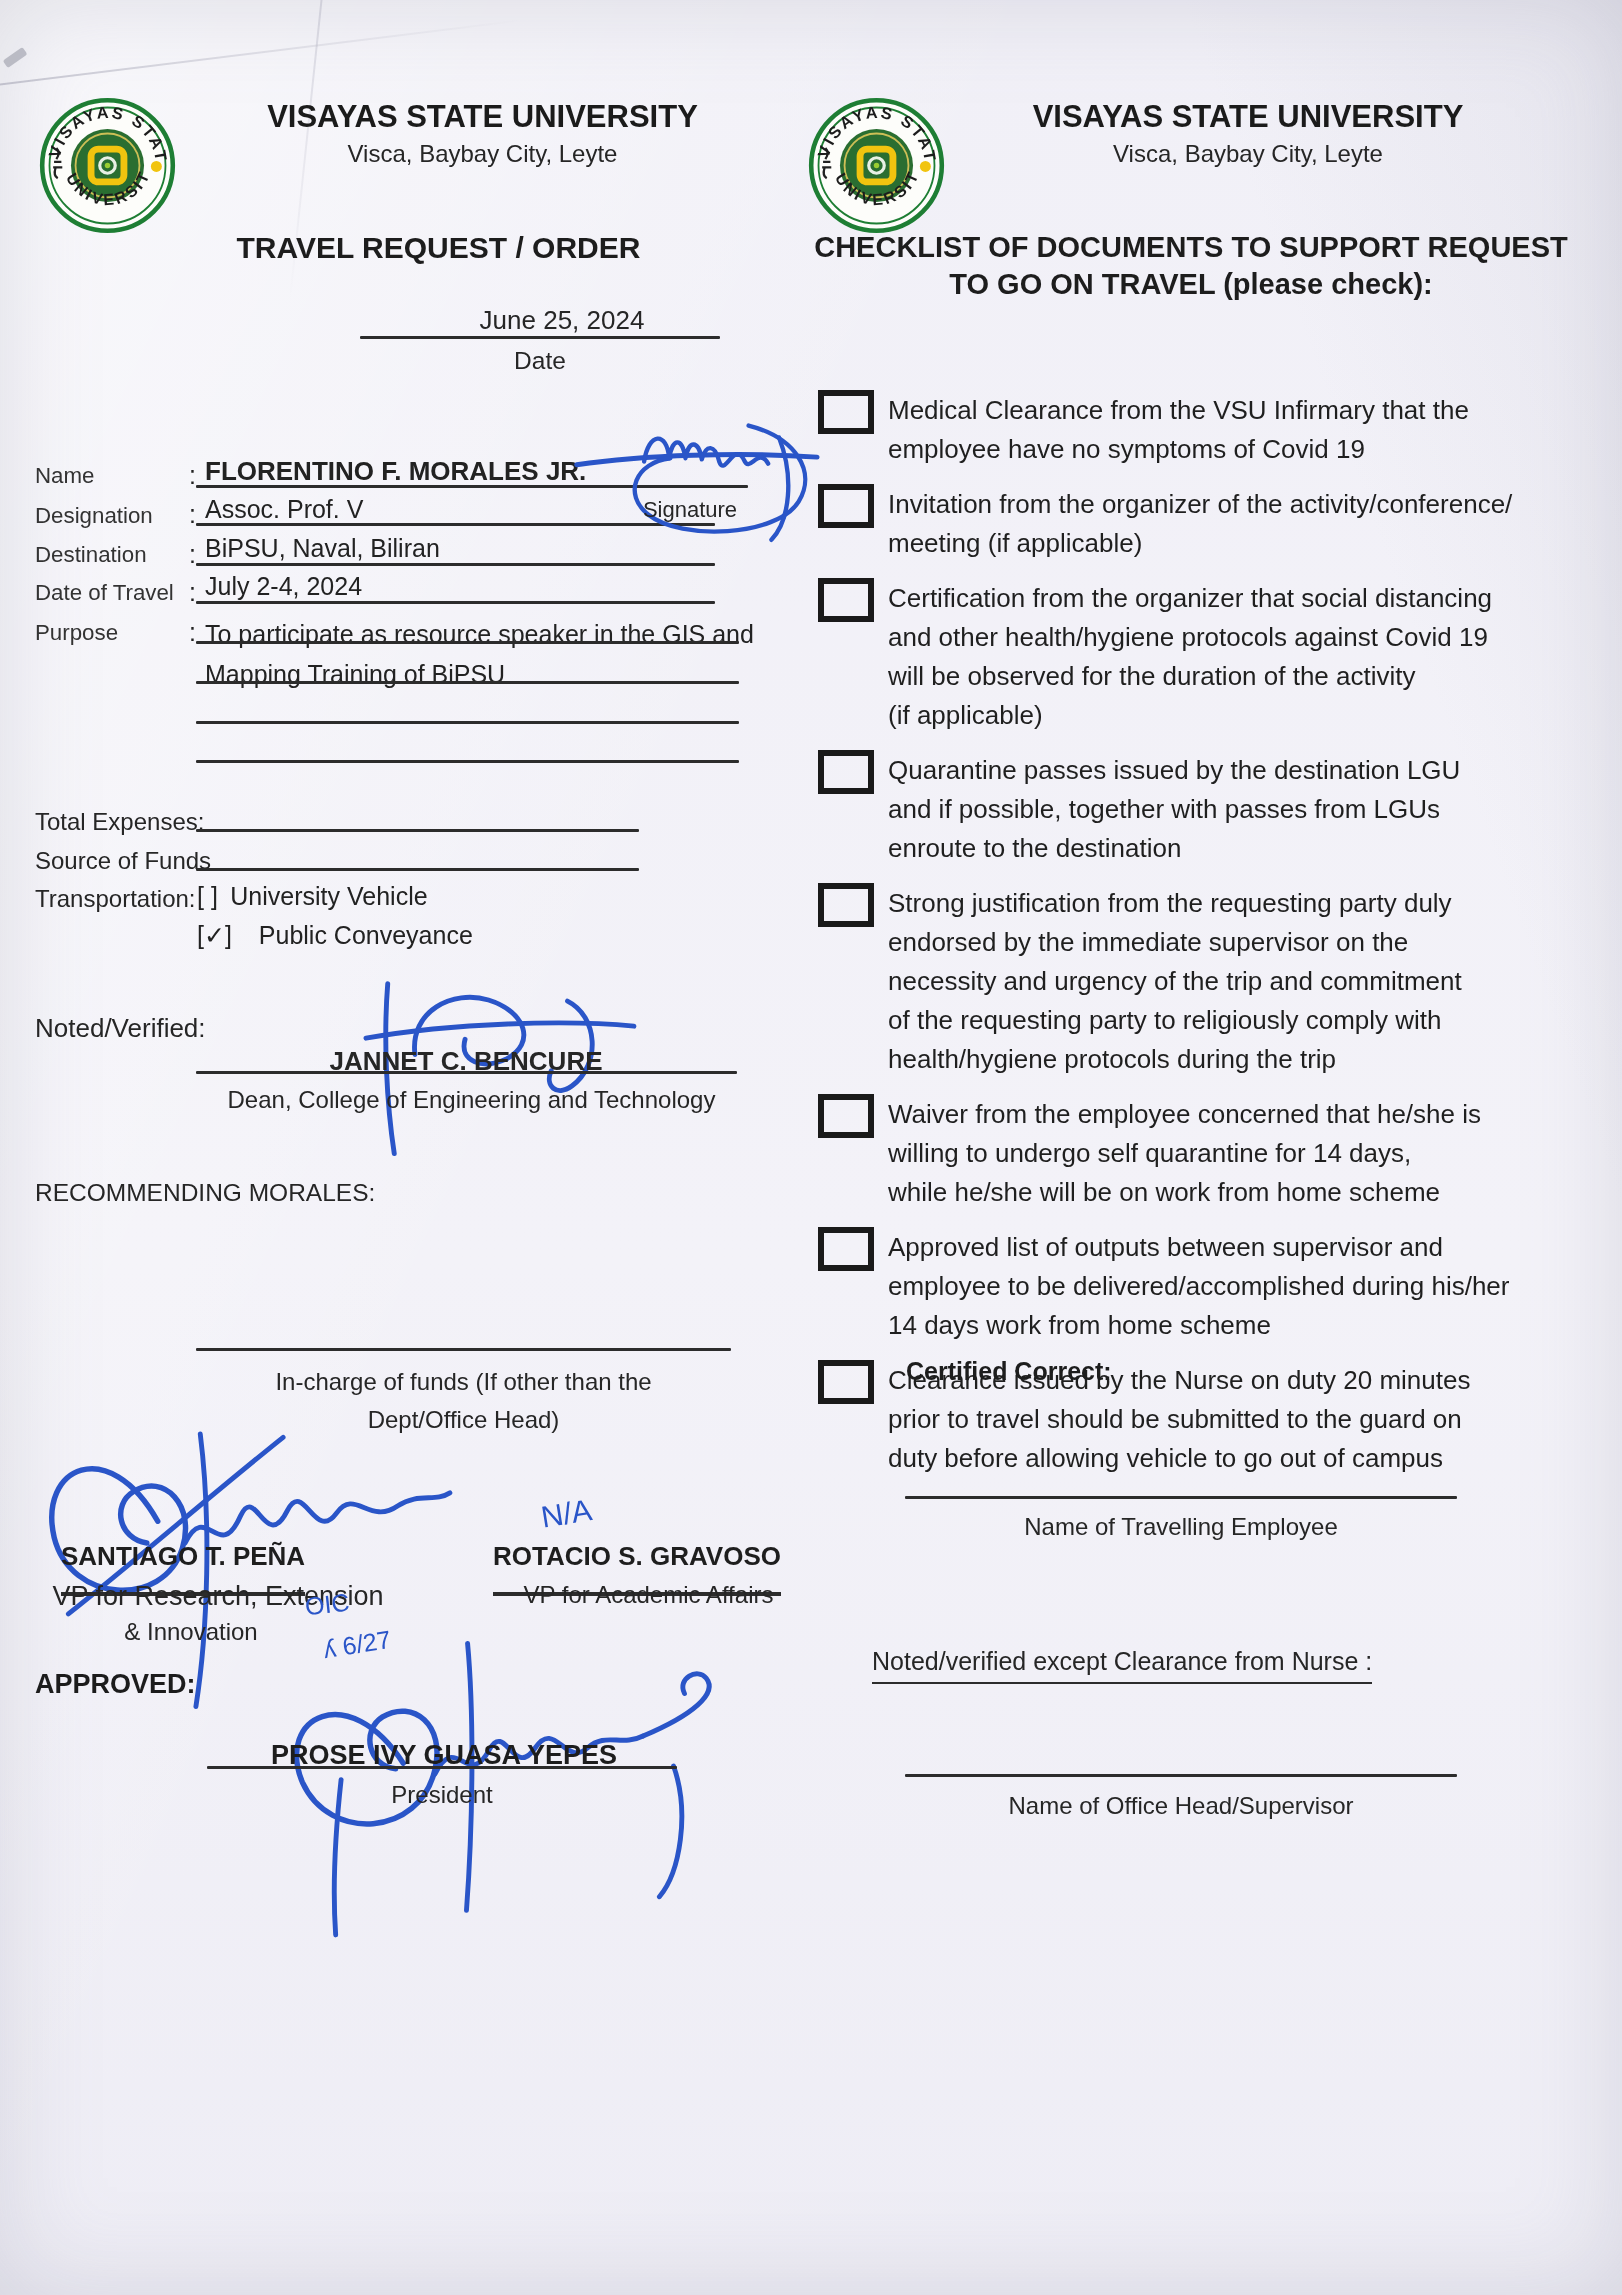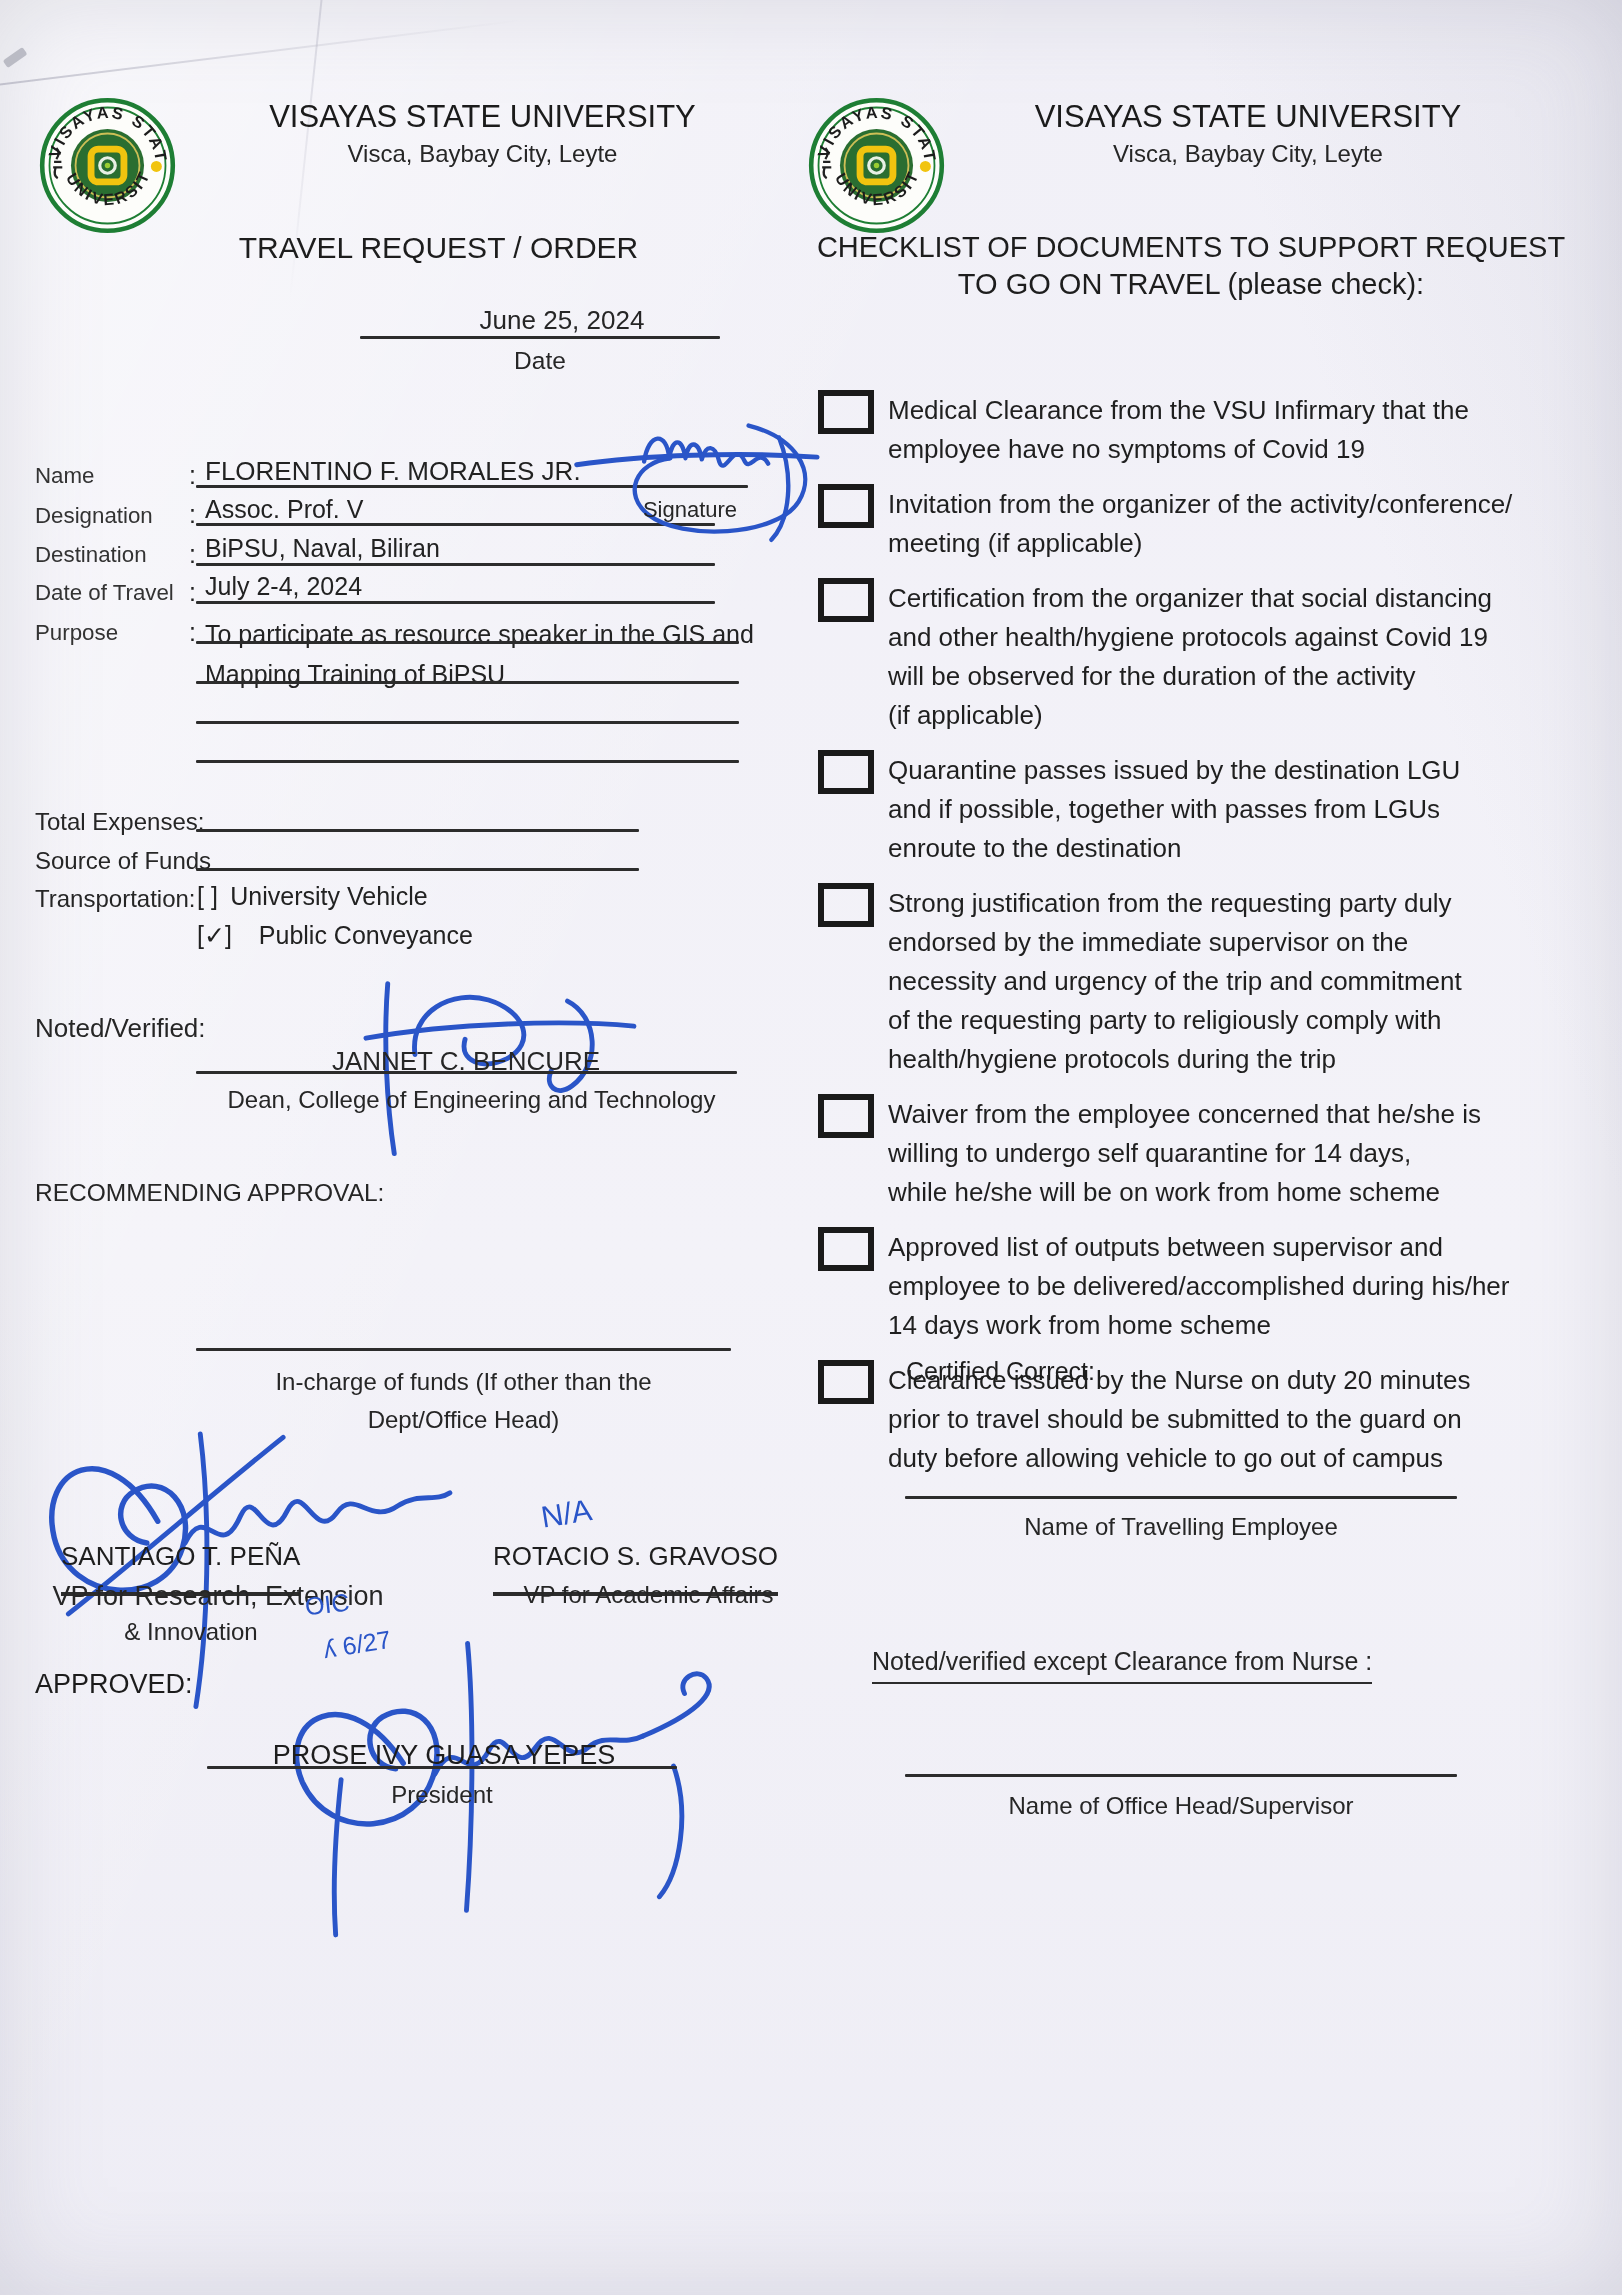--- a/index.html
+++ b/index.html
@@ -13,21 +13,21 @@
   #page{
     position:relative;width:1623px;height:2295px;
     background:
       linear-gradient(115deg, rgba(255,255,255,.55) 0%, rgba(255,255,255,0) 40%),
       linear-gradient(250deg, rgba(190,190,205,.22) 0%, rgba(190,190,205,0) 18%),
       linear-gradient(180deg, #f1f0f7 0%, #f3f2f8 55%, #eeedf5 100%);
     box-shadow: inset 0 0 98px rgba(140,140,160,.25);
   }
   .abs{position:absolute;}
   .ctr{text-align:center;}
-  .b{font-weight:normal;}
+  .b{font-weight:bold;}
   .ml{white-space:pre-line;}
   .line{position:absolute;background:#2c2c2c;height:3.3px;border-radius:1.1px;}
   .ink{color:#2a55c8;}
   .lbl{font-size:22.3px;color:#333;}
   .val{font-size:25px;color:#222;}
   .rtext{font-size:26px;line-height:39px;color:#1f1f1f;}
   .cbox{
     width:44px;height:32px;border:6.5px solid #1a1a1a;
     flex:0 0 auto;margin-right:14px;margin-top:-1.1px;background:transparent;
   }
@@ -136,21 +136,21 @@
   <svg class="sig" style="left:333px;top:951px" width="311" height="207" viewBox="0 0 570 380">
     <path d="M100,60 C92,160 98,280 112,372" stroke-width="9"></path>
     <path d="M150,190 C140,110 220,70 285,90 C355,112 372,170 318,198 C276,218 230,204 242,162" stroke-width="9"></path>
     <path d="M60,160 C220,132 430,126 552,138" stroke-width="9"></path>
     <path d="M430,92 C486,120 492,208 438,248 C410,268 388,248 400,220" stroke-width="9"></path>
   </svg>
   <div class="abs ctr b" style="left:196px;top:1046px;width:540px;font-size:26px">JANNET C. BENCURE</div>
   <div class="line" style="left:196px;top:1071px;width:541px"></div>
   <div class="abs ctr" style="left:180px;top:1086px;width:583px;font-size:24px">Dean, College of Engineering and Technology</div>
 
-  <div class="abs" style="left:35px;top:1179px;font-size:24.5px">RECOMMENDING APPROVAL:</div>
+  <div class="abs" style="left:35px;top:1179px;font-size:24.5px">RECOMMENDING MORALES:</div>
 
   <div class="line" style="left:196px;top:1348px;width:535px"></div>
   <div class="abs ctr ml" style="left:196px;top:1363px;width:535px;font-size:24px;line-height:38px">In-charge of  funds (If other than the
 Dept/Office Head)</div>
 
   <svg class="sig" style="left:16.4px;top:1385px" width="447" height="327" viewBox="0 0 820 600">
     <path d="M260,250 C170,90 40,150 70,280 C100,400 270,410 305,300 C330,222 272,160 215,196 C176,220 188,282 240,290" stroke-width="10"></path>
     <path d="M310,290 C350,210 372,330 412,240 C440,180 458,310 498,230 C528,172 548,290 588,235 C622,188 648,258 700,222 C740,196 768,216 796,198" stroke-width="9"></path>
     <path d="M338,90 C358,250 352,450 330,590" stroke-width="9"></path>
     <path d="M96,420 C210,330 360,200 490,96" stroke-width="9"></path>

